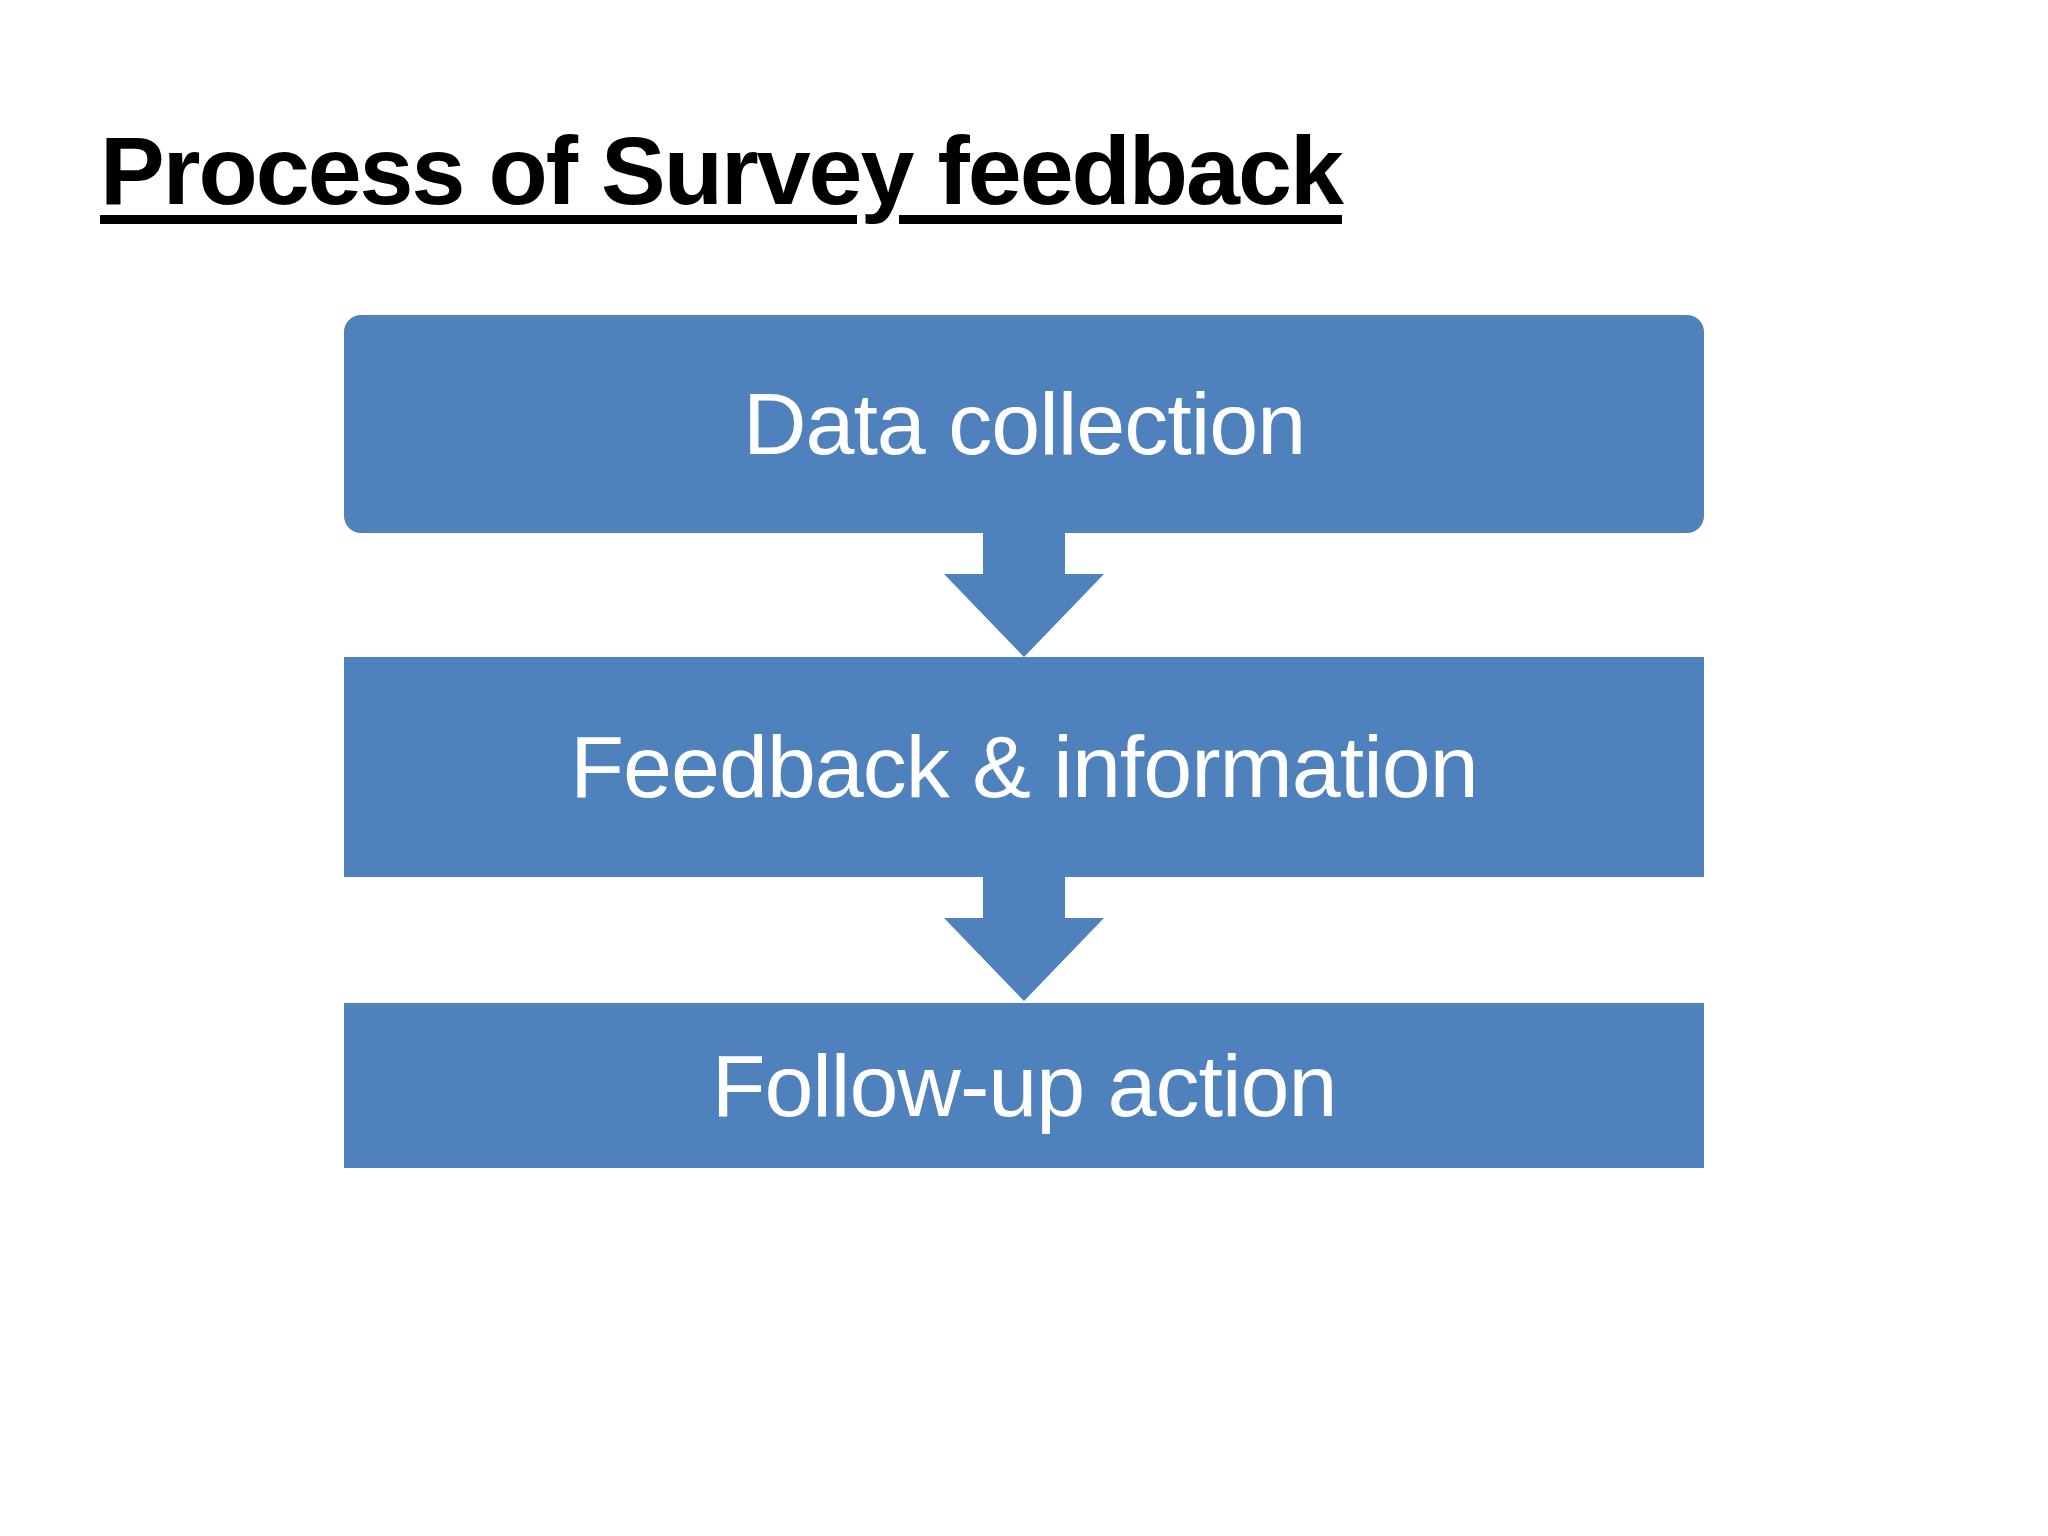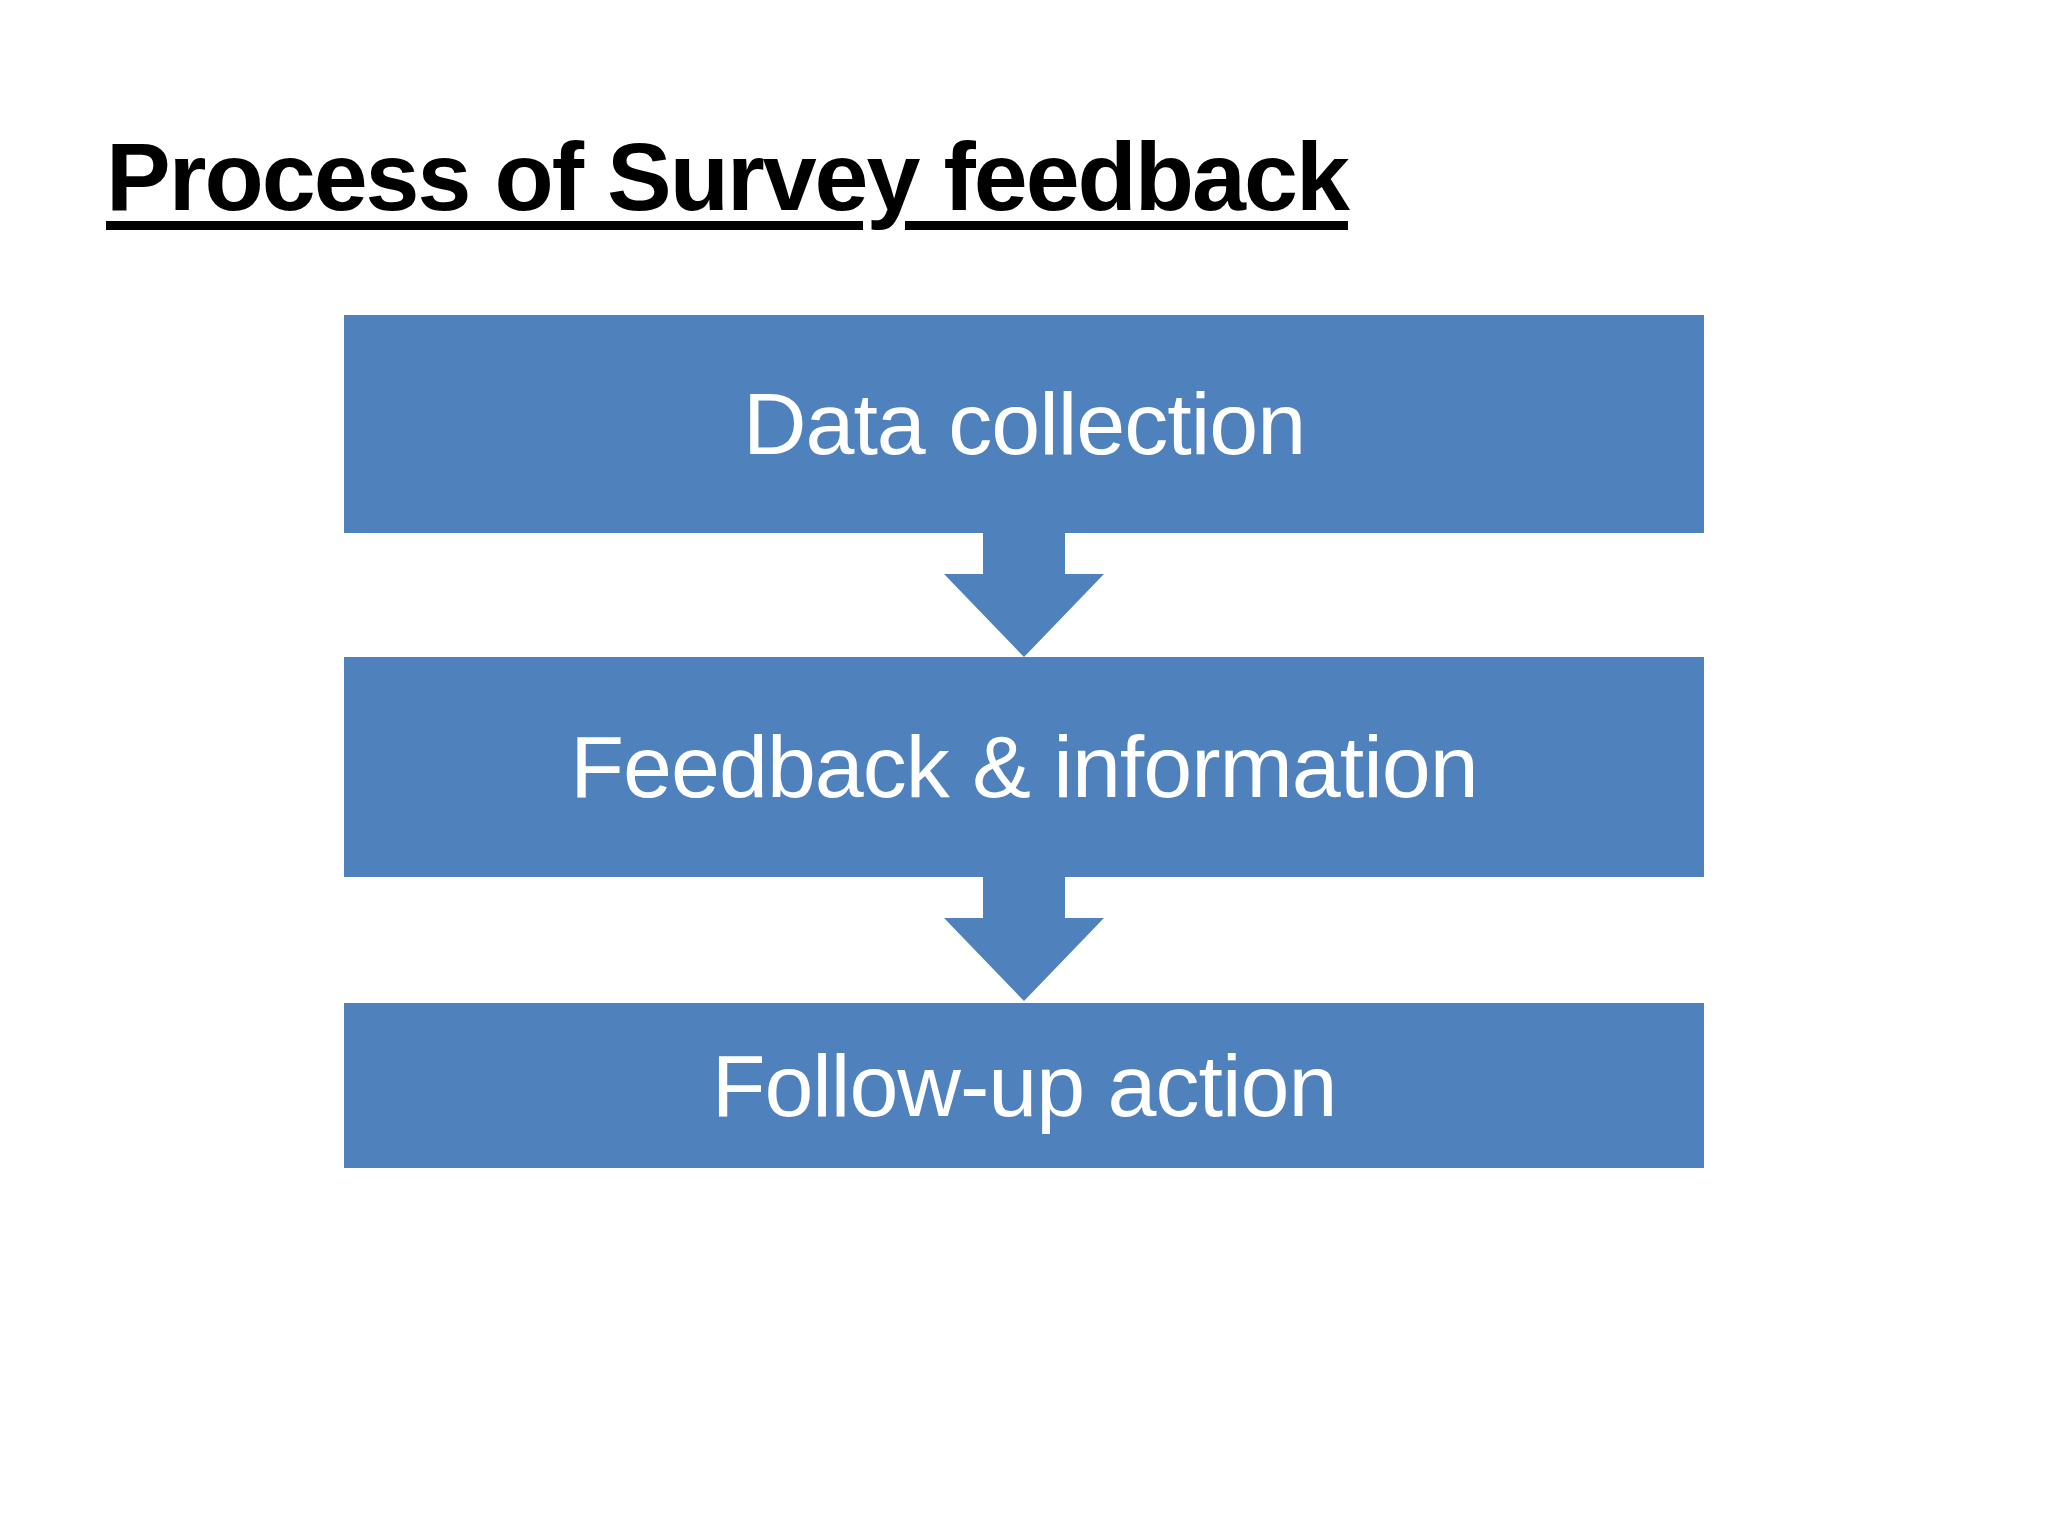--- a/index.html
+++ b/index.html
@@ -12,21 +12,21 @@
     position: relative;
     width: 2048px;
     height: 1536px;
     background: #ffffff;
     overflow: hidden;
   }
   .slide-title {
     position: absolute;
     left: 100px;
     top: 118px;
-    margin: 6px;
+    margin: 0;
     font-size: 97px;
     line-height: 1.1;
     font-weight: bold;
     letter-spacing: -2px;
     color: #000000;
     text-decoration: underline;
     text-decoration-thickness: 9px;
     text-underline-offset: 11px;
     white-space: nowrap;
   }
@@ -40,21 +40,21 @@
     justify-content: center;
   }
   .process-box .box-label {
     color: #ffffff;
     font-size: 88px;
     letter-spacing: -1px;
     line-height: 1;
     white-space: nowrap;
     text-align: center;
   }
-  .box-1 { top: 315px; height: 218px; }
+  .box-1 { top: 315px; height: 218px; border-radius: 17px; }
   .box-2 { top: 657px; height: 220px; align-items: center; }
   .box-3 { top: 1003px; height: 165px; }
 
   .down-arrow {
     position: absolute;
     left: 944px;
     width: 160px;
     height: 124px;
   }
   .arrow-1 { top: 533px; }

